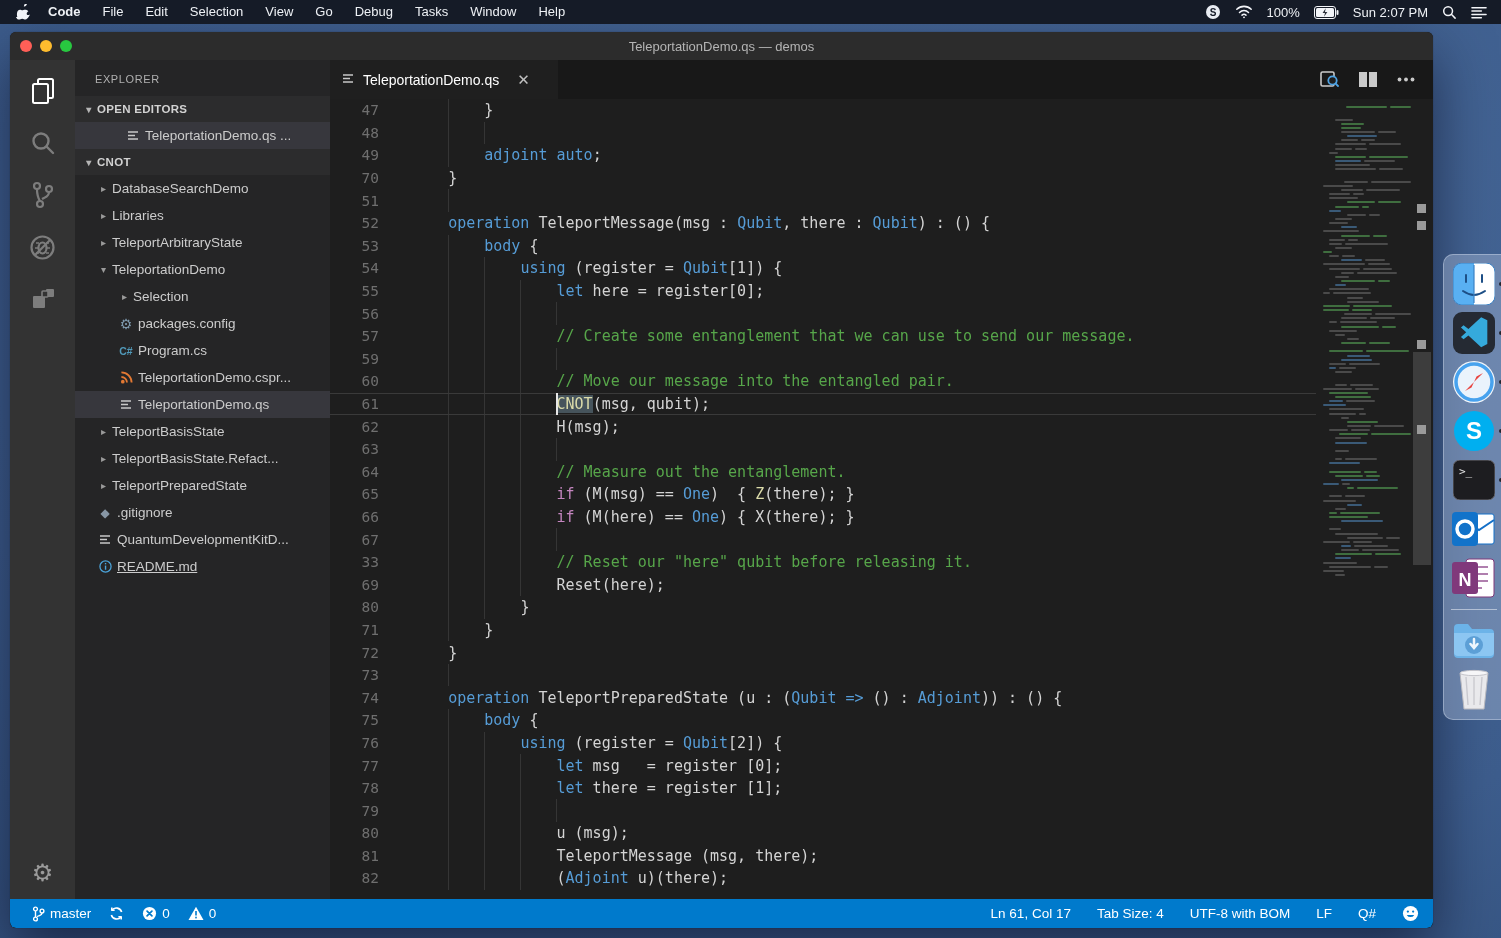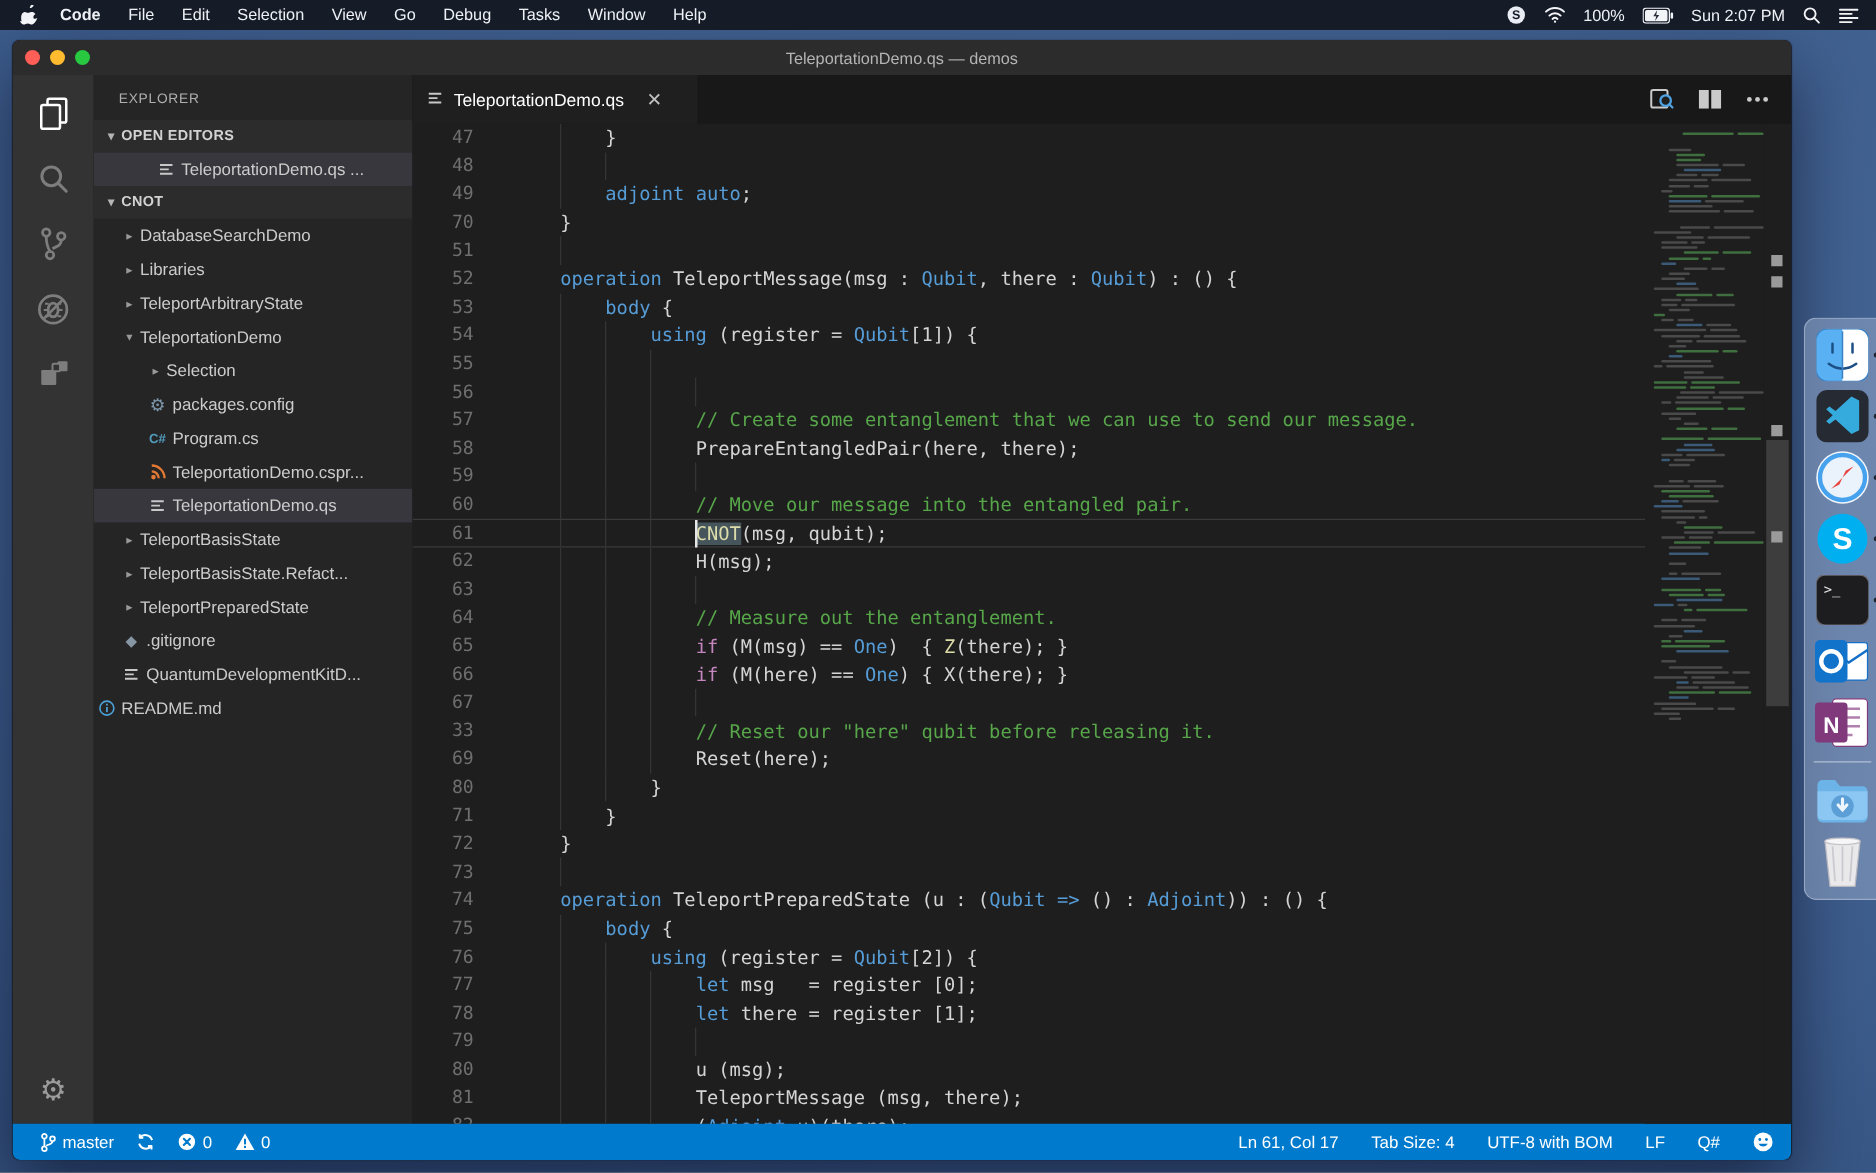--- a/index.html
+++ b/index.html
@@ -353,21 +353,21 @@
             <span>.gitignore</span>
           </div>
           <div class="row" style="padding-left: 20px;">
             <span class="fic">
               <svg width="13" height="12" viewBox="0 0 13 12" stroke="#c8c8c8" stroke-width="1.5">
                 <path d="M1 2h10M1 5.5h7M1 9h10"></path>
               </svg>
             </span>
             <span>QuantumDevelopmentKitD...</span>
           </div>
-          <div class="row" style="">
+          <div class="row" style="padding-left: 20px; text-decoration: underline;">
             <span class="fic">
               <svg width="13" height="13" viewBox="0 0 14 14" fill="none">
                 <circle cx="7" cy="7" r="6" stroke="#4ba3d9" stroke-width="1.4"></circle>
                 <rect x="6.3" y="6" width="1.5" height="4.5" fill="#4ba3d9"></rect>
                 <rect x="6.3" y="3.2" width="1.5" height="1.5" fill="#4ba3d9"></rect>
               </svg>
             </span>
             <span>README.md</span>
           </div>
         </div>
@@ -448,42 +448,36 @@
               <span class="guide" style="left: 118px;"></span>
               <span class="guide" style="left: 154px;"></span>
               <span class="lnum">54</span>
               <span class="ltext">            <span class="tok-kw">using</span><span class="tok-pl"> (register = </span><span class="tok-kw">Qubit</span><span class="tok-pl">[1]) {</span></span>
             </div>
             <div class="cline">
               <span class="guide" style="left: 118px;"></span>
               <span class="guide" style="left: 154px;"></span>
               <span class="guide" style="left: 190px;"></span>
               <span class="lnum">55</span>
+              <span class="ltext">                <span class="tok-kw">let</span><span class="tok-pl"> here = register[0];</span></span>
             </div>
             <div class="cline">
               <span class="guide" style="left: 118px;"></span>
               <span class="guide" style="left: 154px;"></span>
               <span class="guide" style="left: 190px;"></span>
               <span class="guide" style="left: 226px;"></span>
               <span class="lnum">56</span>
               <span class="ltext"></span>
             </div>
             <div class="cline">
               <span class="guide" style="left: 118px;"></span>
               <span class="guide" style="left: 154px;"></span>
               <span class="guide" style="left: 190px;"></span>
               <span class="lnum">57</span>
               <span class="ltext">                <span class="tok-com">// Create some entanglement that we can use to send our message.</span></span>
-            </div>
-            <div class="cline">
-              <span class="guide" style="left: 118px;"></span>
-              <span class="guide" style="left: 154px;"></span>
-              <span class="guide" style="left: 190px;"></span>
-              <span class="lnum">58</span>
-              <span class="ltext">                <span class="tok-pl">PrepareEntangledPair(here, there);</span></span>
             </div>
             <div class="cline">
               <span class="guide" style="left: 118px;"></span>
               <span class="guide" style="left: 154px;"></span>
               <span class="guide" style="left: 190px;"></span>
               <span class="guide" style="left: 226px;"></span>
               <span class="lnum">59</span>
               <span class="ltext"></span>
             </div>
             <div class="cline">

